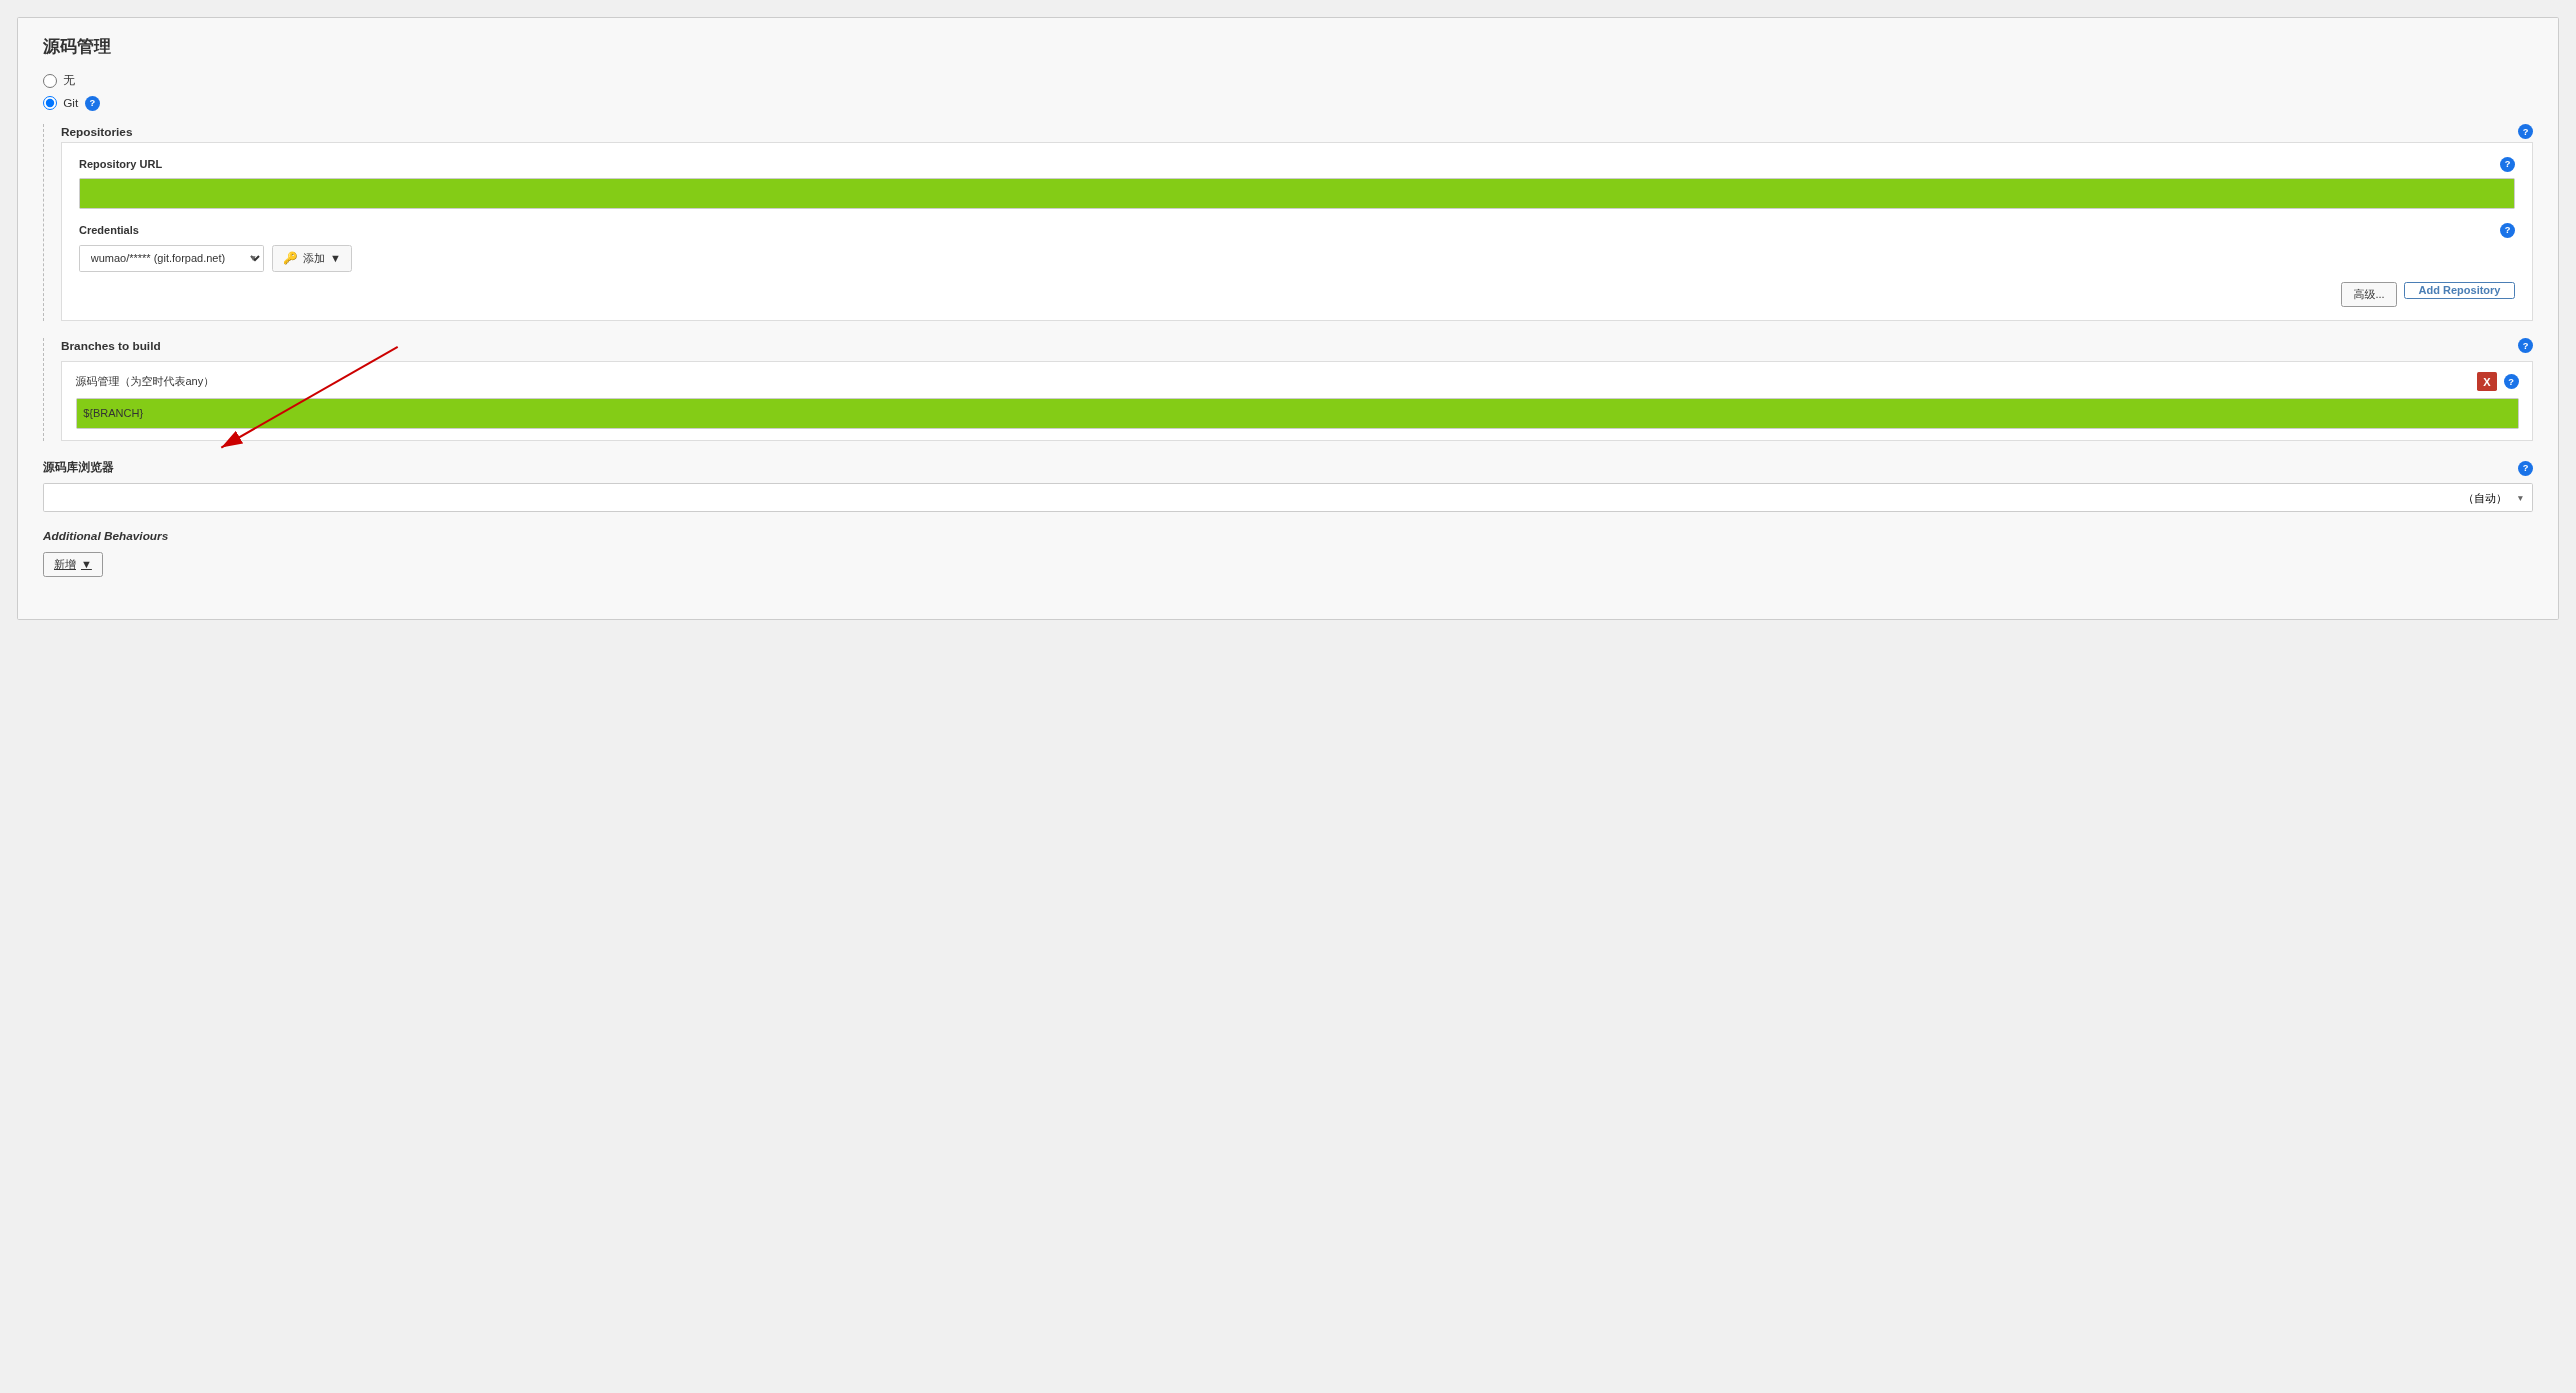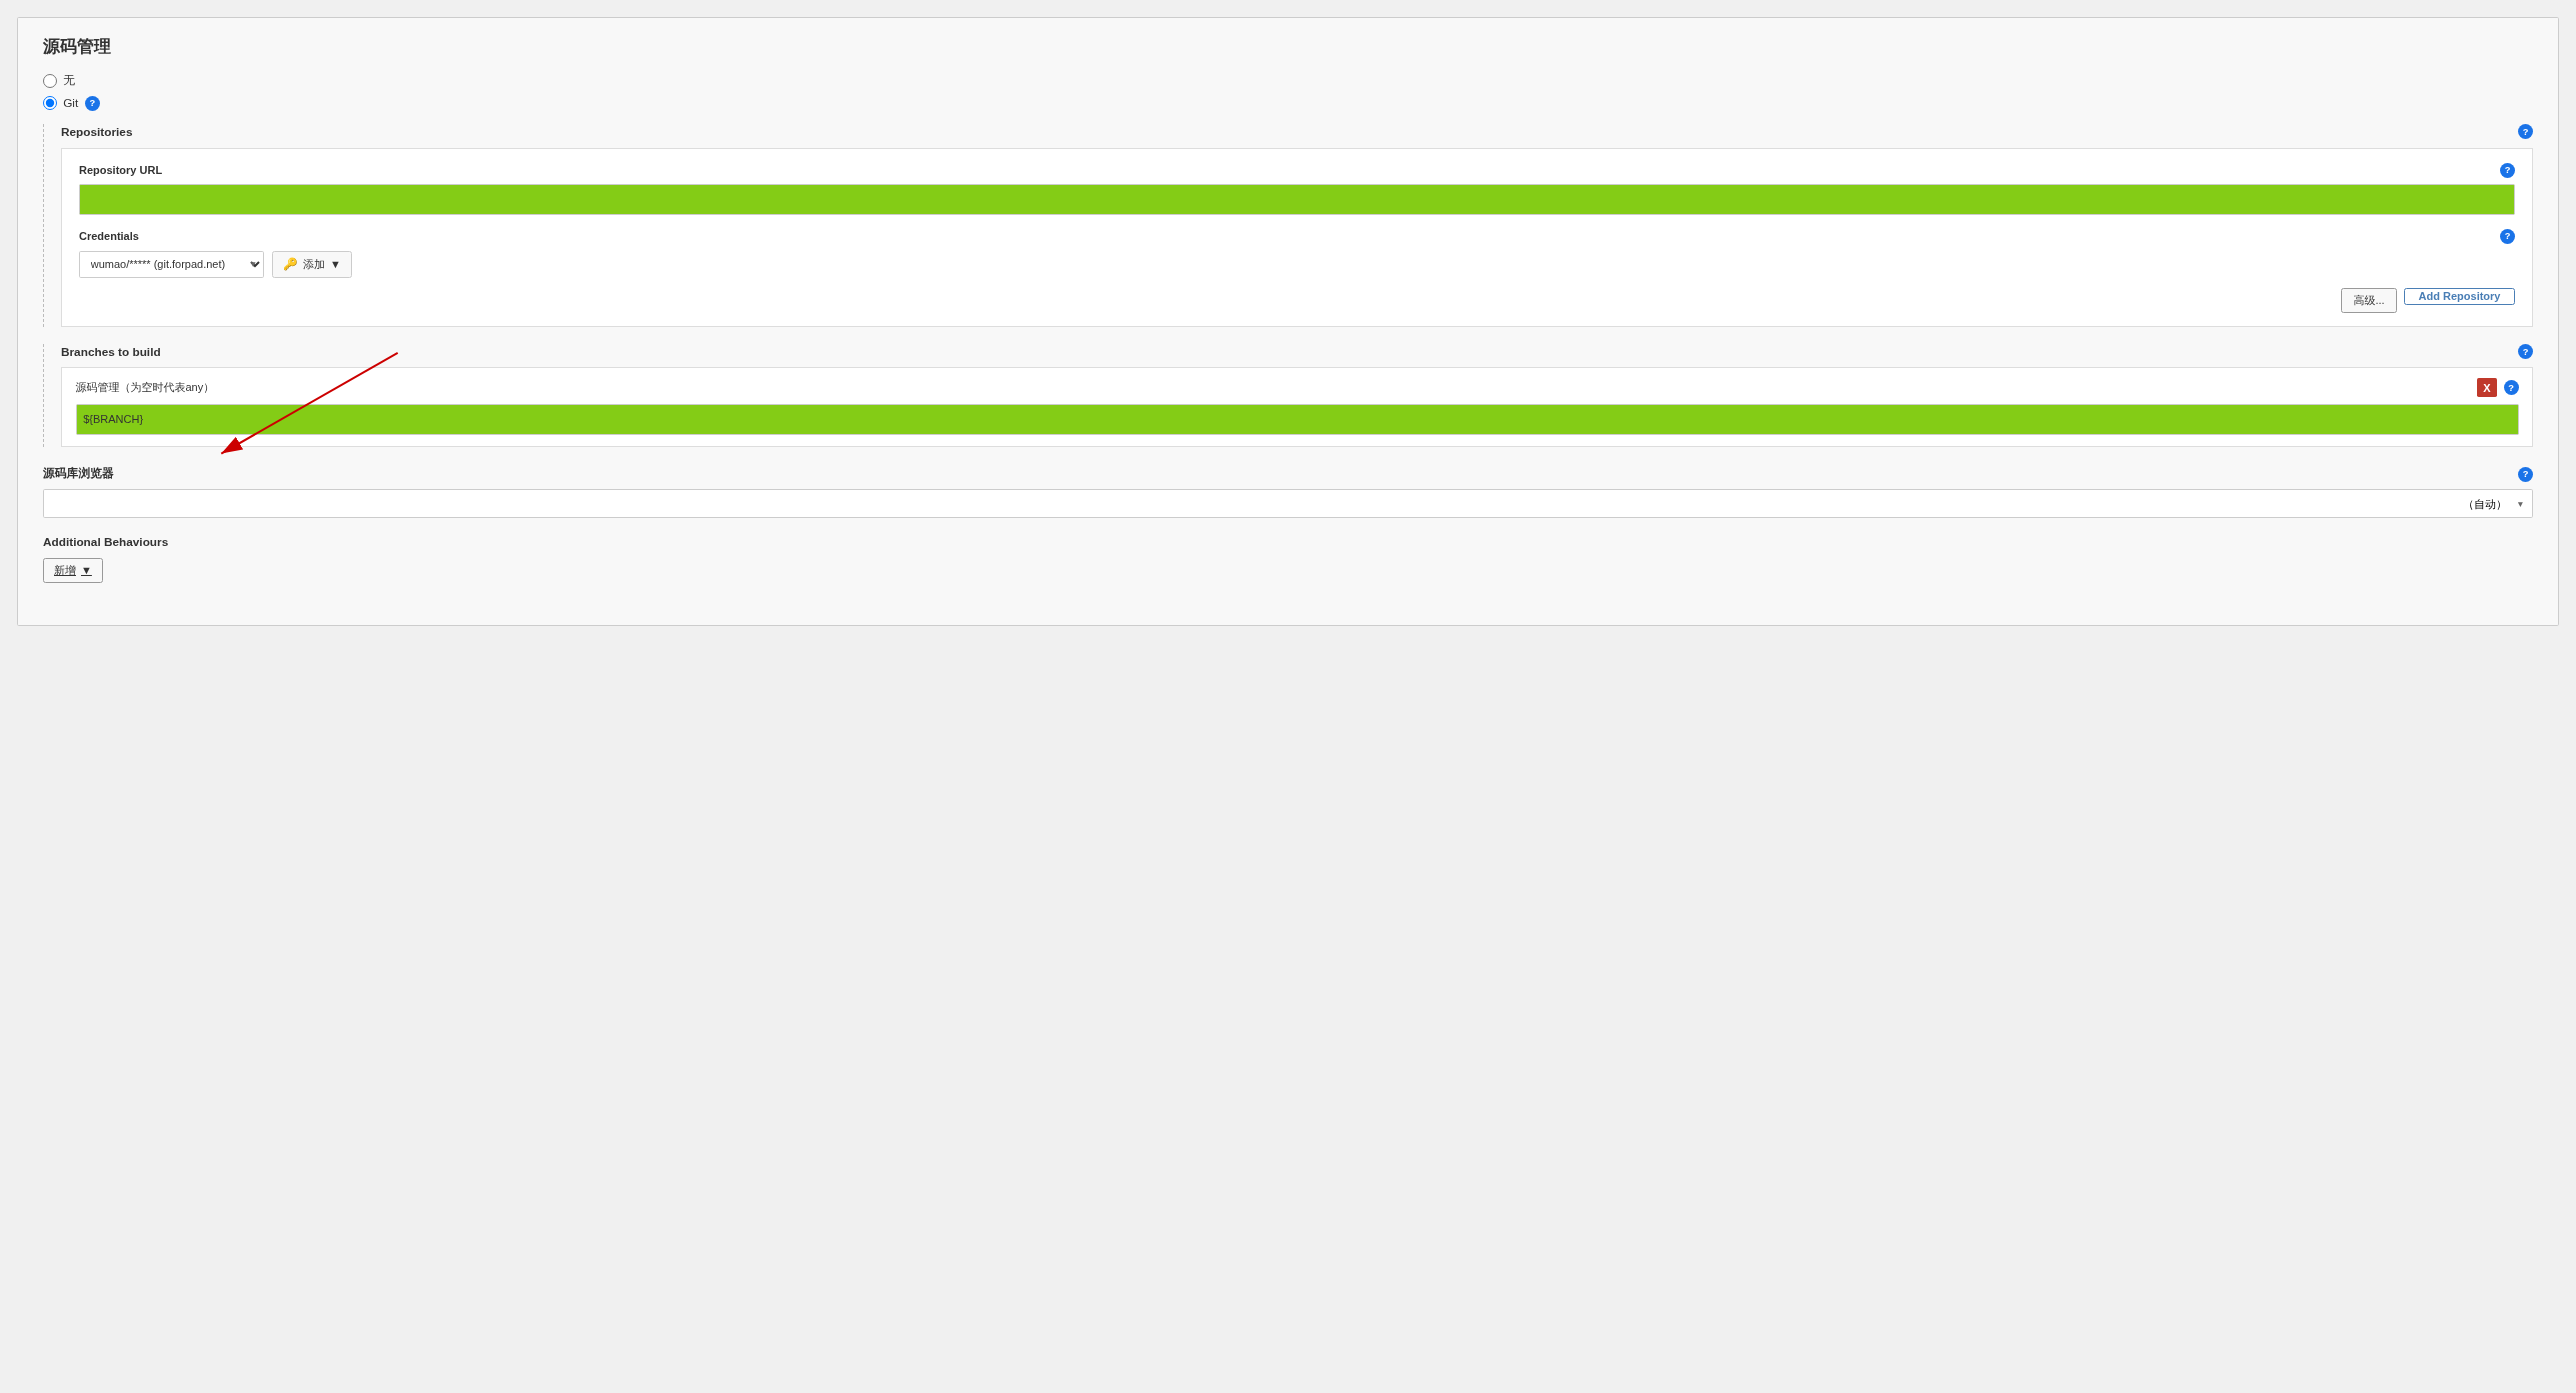--- a/index.html
+++ b/index.html
@@ -203,20 +203,21 @@
       top: 50%;
       transform: translateY(-50%);
       font-size: 8.4px;
       pointer-events: none;
       color: #666;
     }
     .additional-label {
       font-size: 11.8px;
       font-weight: 600;
       margin-bottom: 8.4px;
+      font-style: italic;
     }
     .btn-new-dropdown {
       height: 25px;
       padding: 0 10px;
       border: 0.8px solid #999;
       border-radius: 2.5px;
       background: #f8f8f8;
       font-size: 11px;
       cursor: pointer;
       display: flex;
@@ -244,21 +245,21 @@
       </div>
       <div class="radio-row">
         <input type="radio" name="scm" id="scm-git" checked="" style="">
         <label for="scm-git" class="radio-label">Git</label>
         <div class="help-icon">?</div>
       </div>
     </div>
 
     <div style="border-left: 1.7px dashed #bbb; padding-left: 17px; margin-bottom: 17px;">
 
-      <div style="display: flex; align-items: center; justify-content: space-between; margin-bottom: 9px; text-align: right;">
+      <div style="display: flex; align-items: center; justify-content: space-between; margin-bottom: 3px; text-align: right;">
         <span class="section-title">Repositories</span>
         <div class="help-icon">?</div>
       </div>
 
       <div style="background: #fff; border: 0.8px solid #ddd; padding: 13.5px 17px 13.5px 17px; margin-bottom: 0;">
 
         
         <div class="field-row">
           <span class="field-label">Repository URL</span>
           <div class="help-icon">?</div>

